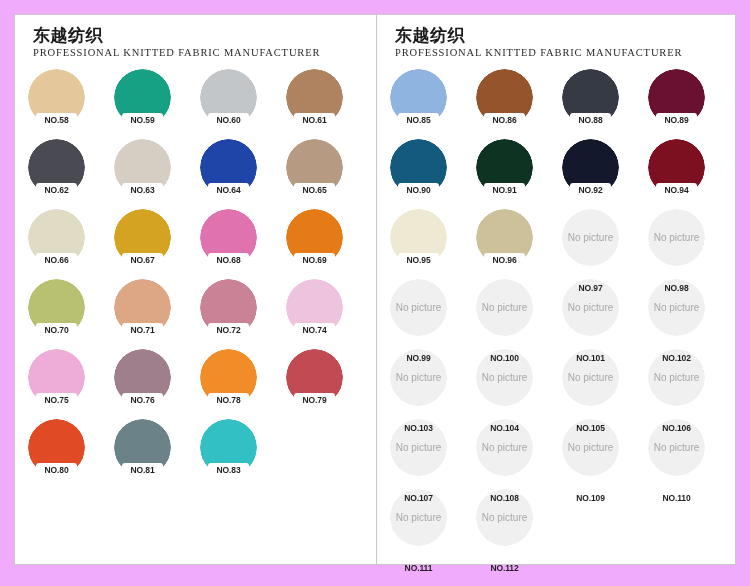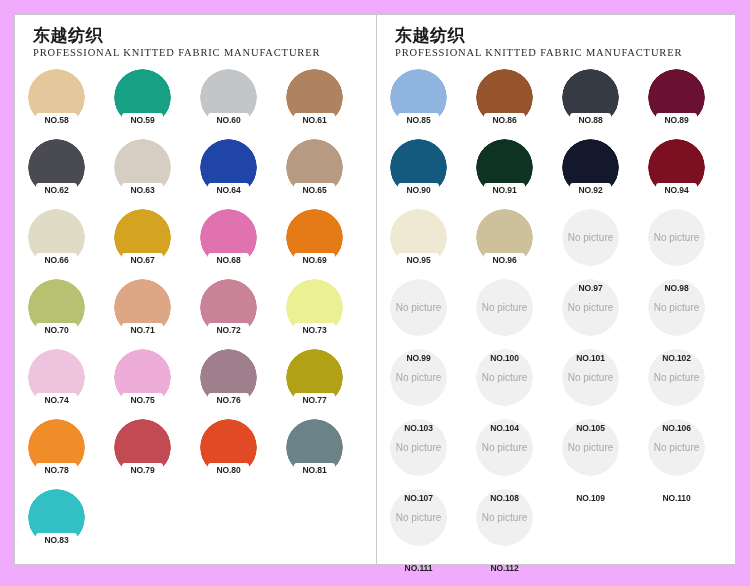--- a/index.html
+++ b/index.html
@@ -223,43 +223,33 @@
           <div class="disc" style="background: rgb(221, 166, 132);"></div>
           <div class="notch"></div>
           <div class="disc-label">NO.71</div>
         </div>
         <div class="cell">
           <div class="disc" style="background: rgb(201, 130, 150);"></div>
           <div class="notch"></div>
           <div class="disc-label">NO.72</div>
         </div>
         <div class="cell">
-          <div class="disc" style="background: rgb(236, 239, 148);"></div>
-          <div class="notch"></div>
-          <div class="disc-label">NO.73</div>
-        </div>
-        <div class="cell">
           <div class="disc" style="background: rgb(238, 195, 221);"></div>
           <div class="notch"></div>
           <div class="disc-label">NO.74</div>
         </div>
         <div class="cell">
           <div class="disc" style="background: rgb(238, 173, 216);"></div>
           <div class="notch"></div>
           <div class="disc-label">NO.75</div>
         </div>
         <div class="cell">
           <div class="disc" style="background: rgb(160, 127, 140);"></div>
           <div class="notch"></div>
           <div class="disc-label">NO.76</div>
-        </div>
-        <div class="cell">
-          <div class="disc" style="background: rgb(178, 160, 22);"></div>
-          <div class="notch"></div>
-          <div class="disc-label">NO.77</div>
         </div>
         <div class="cell">
           <div class="disc" style="background: rgb(240, 141, 40);"></div>
           <div class="notch"></div>
           <div class="disc-label">NO.78</div>
         </div>
         <div class="cell">
           <div class="disc" style="background: rgb(194, 74, 82);"></div>
           <div class="notch"></div>
           <div class="disc-label">NO.79</div>

